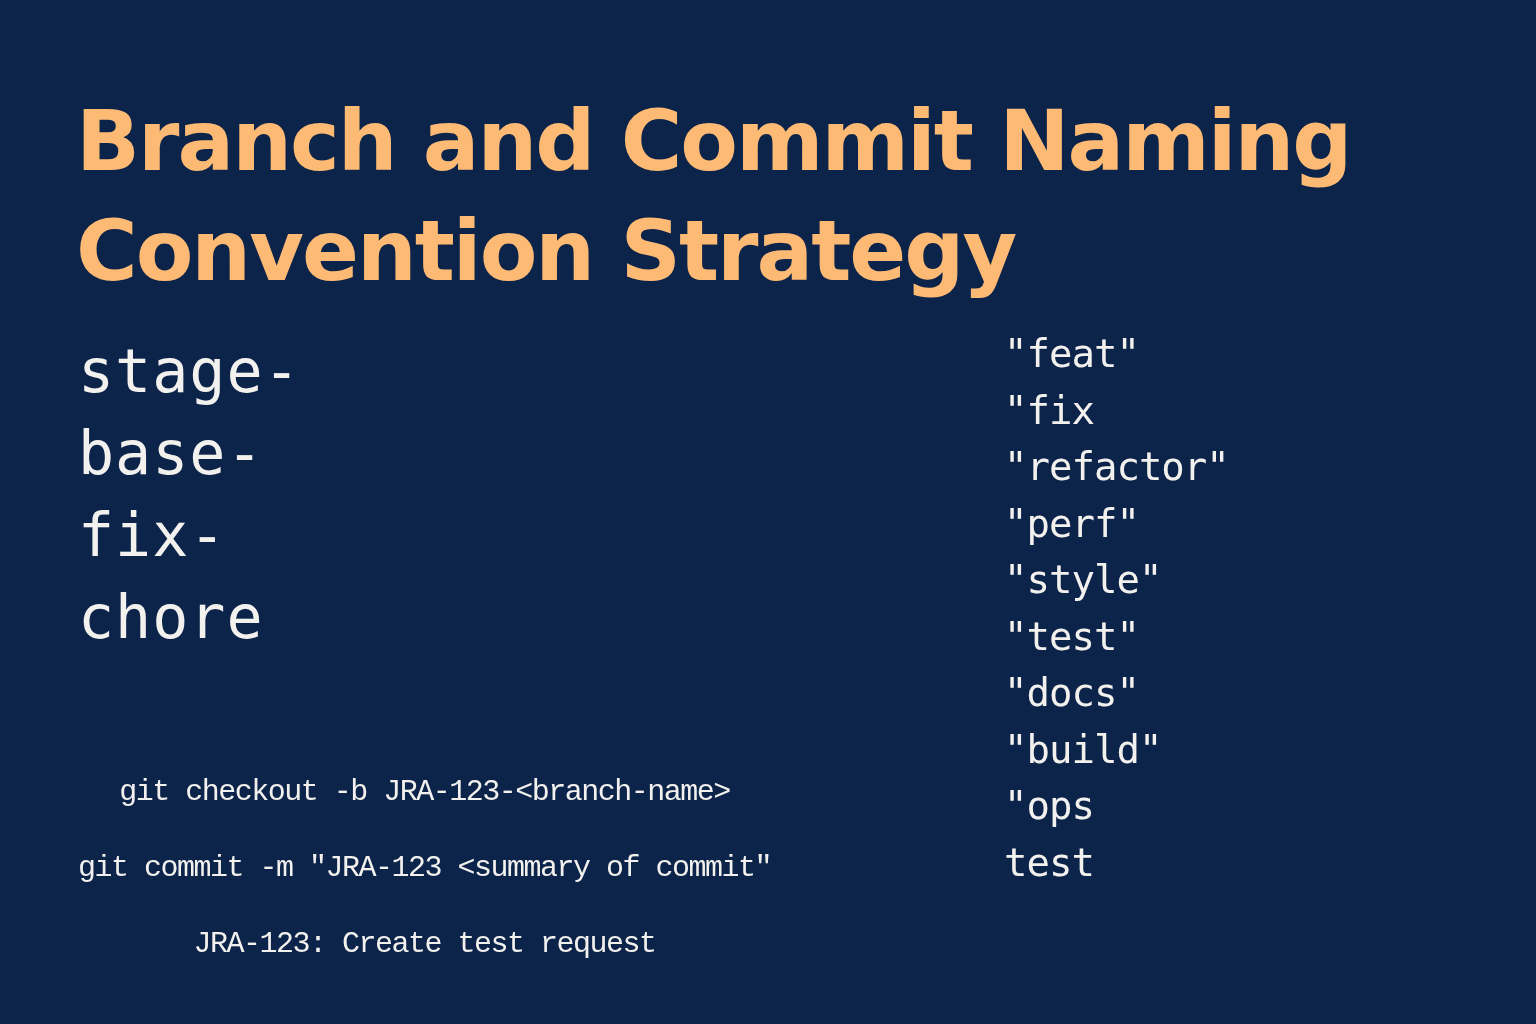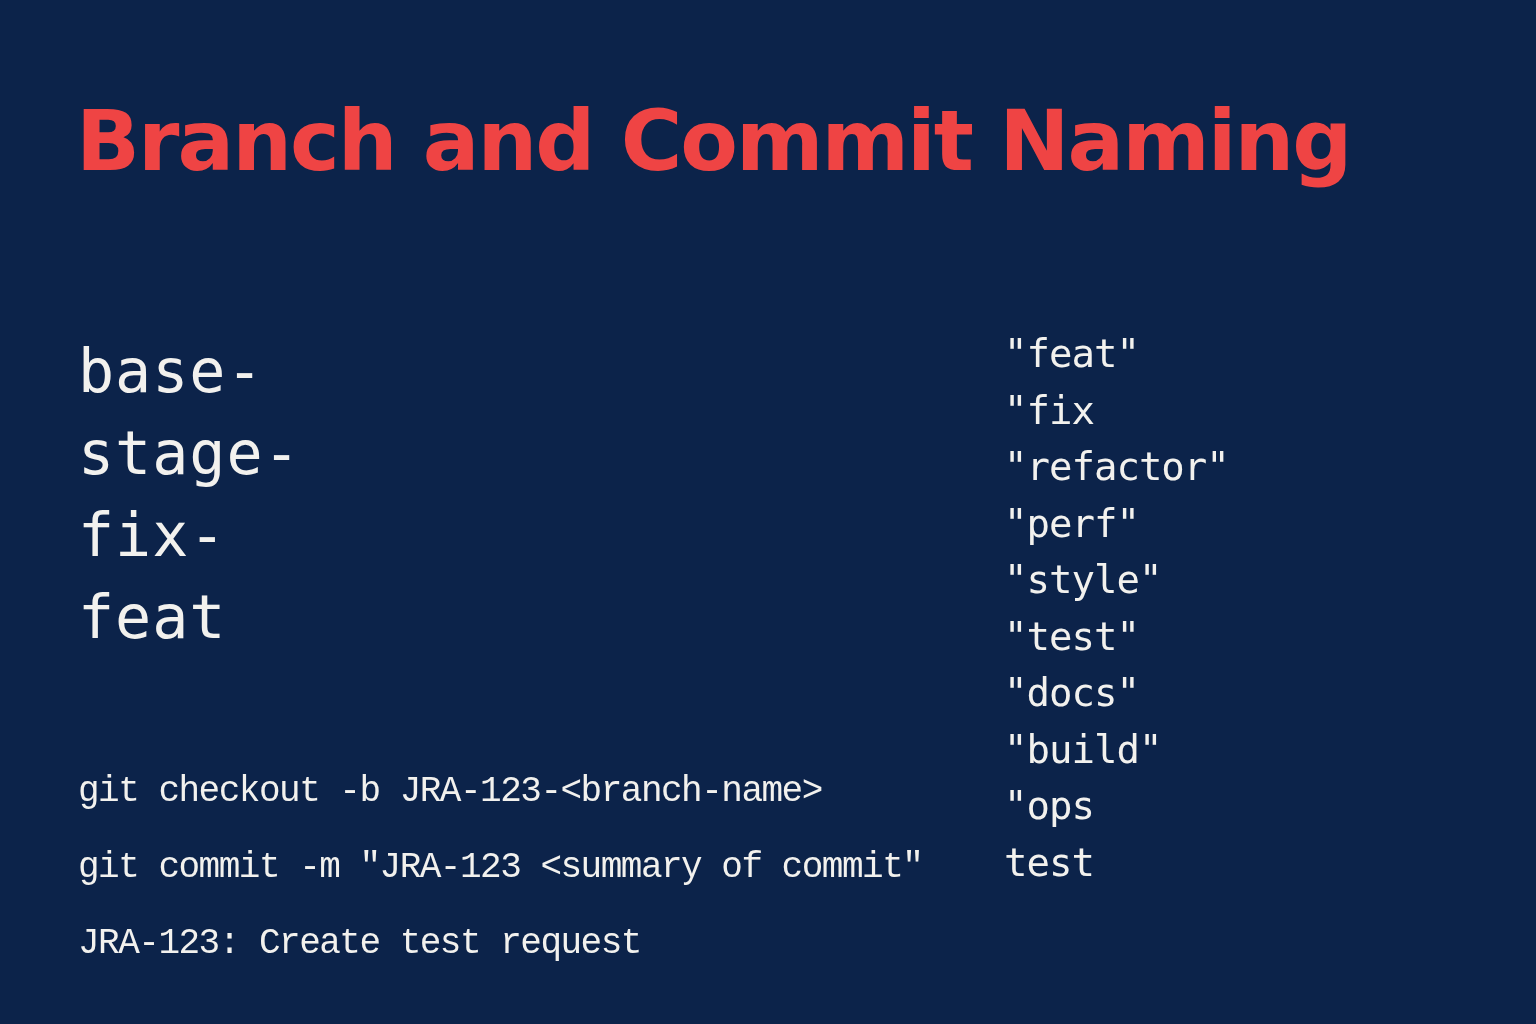--- a/index.html
+++ b/index.html
@@ -17,21 +17,21 @@
   .title {
     position: absolute;
     left: 76px;
     top: 86px;
     margin: 0;
     font-family: "DejaVu Sans", sans-serif;
     font-weight: bold;
     font-size: 84px;
     line-height: 110px;
     letter-spacing: -2px;
-    color: #ef4444;
+    color: #fdba74;
   }
   .title span { display: block; white-space: nowrap; }
   .prefix-list {
     position: absolute;
     left: 78px;
     top: 330px;
     margin: 0;
     padding: 0;
     list-style: none;
     font-family: "DejaVu Sans Mono", monospace;
@@ -51,43 +51,45 @@
     font-size: 39px;
     line-height: 56.5px;
     color: #f2f1ee;
     letter-spacing: -1px;
   }
   .commands {
     position: absolute;
     left: 78px;
     top: 766px;
     font-family: "Liberation Mono", monospace;
-    font-size: 36px;
+    font-size: 30px;
     color: #f2f1ee;
     letter-spacing: -1.5px;
+    text-align: center;
   }
   .commands .line {
     display: block;
     height: 76px;
     line-height: 52px;
     white-space: nowrap;
   }
 </style>
 </head>
 <body>
 
 <h1 class="title">
   <span>Branch and Commit Naming</span>
+  <span>Convention Strategy</span>
 </h1>
 
 <ul class="prefix-list">
+  <li>stage-</li>
   <li>base-</li>
-  <li>stage-</li>
   <li>fix-</li>
-  <li>feat</li>
+  <li>chore</li>
 </ul>
 
 <ul class="types-list">
   <li>"feat"</li>
   <li>"fix</li>
   <li>"refactor"</li>
   <li>"perf"</li>
   <li>"style"</li>
   <li>"test"</li>
   <li>"docs"</li>

